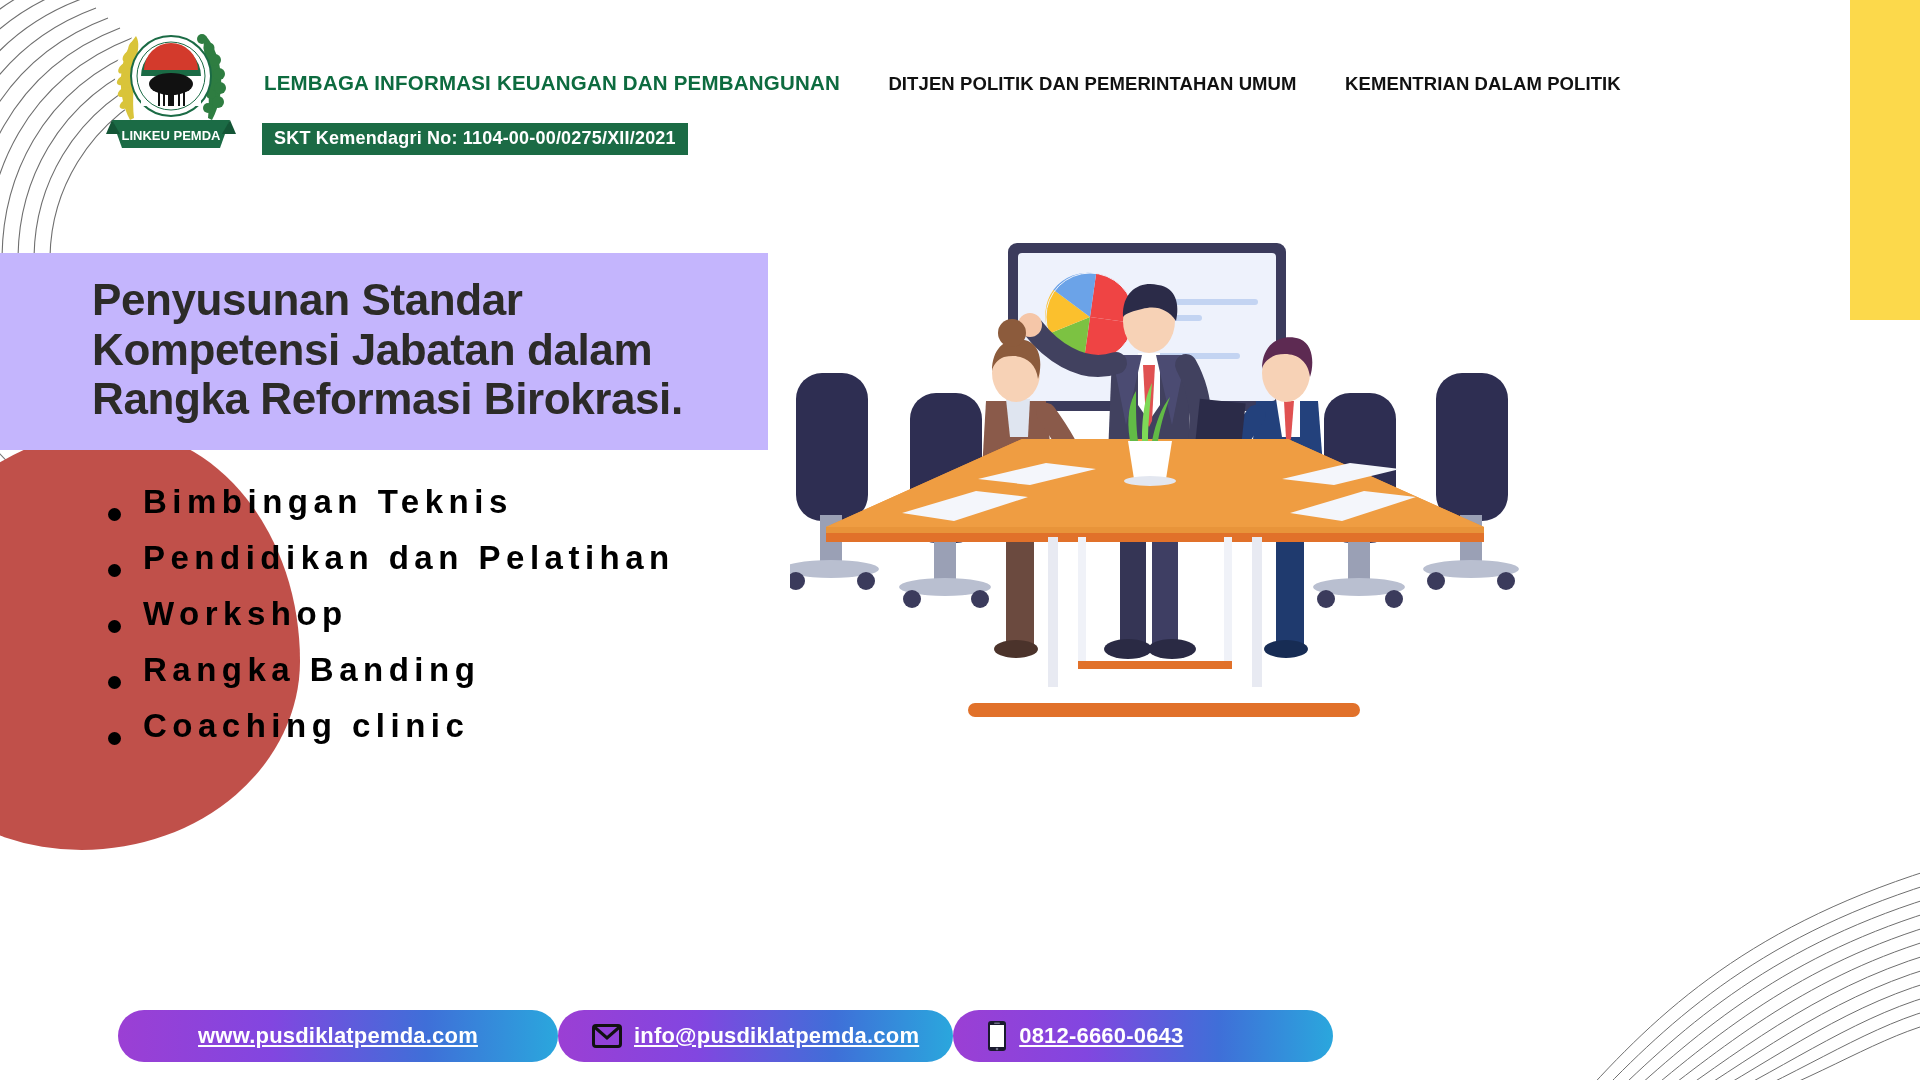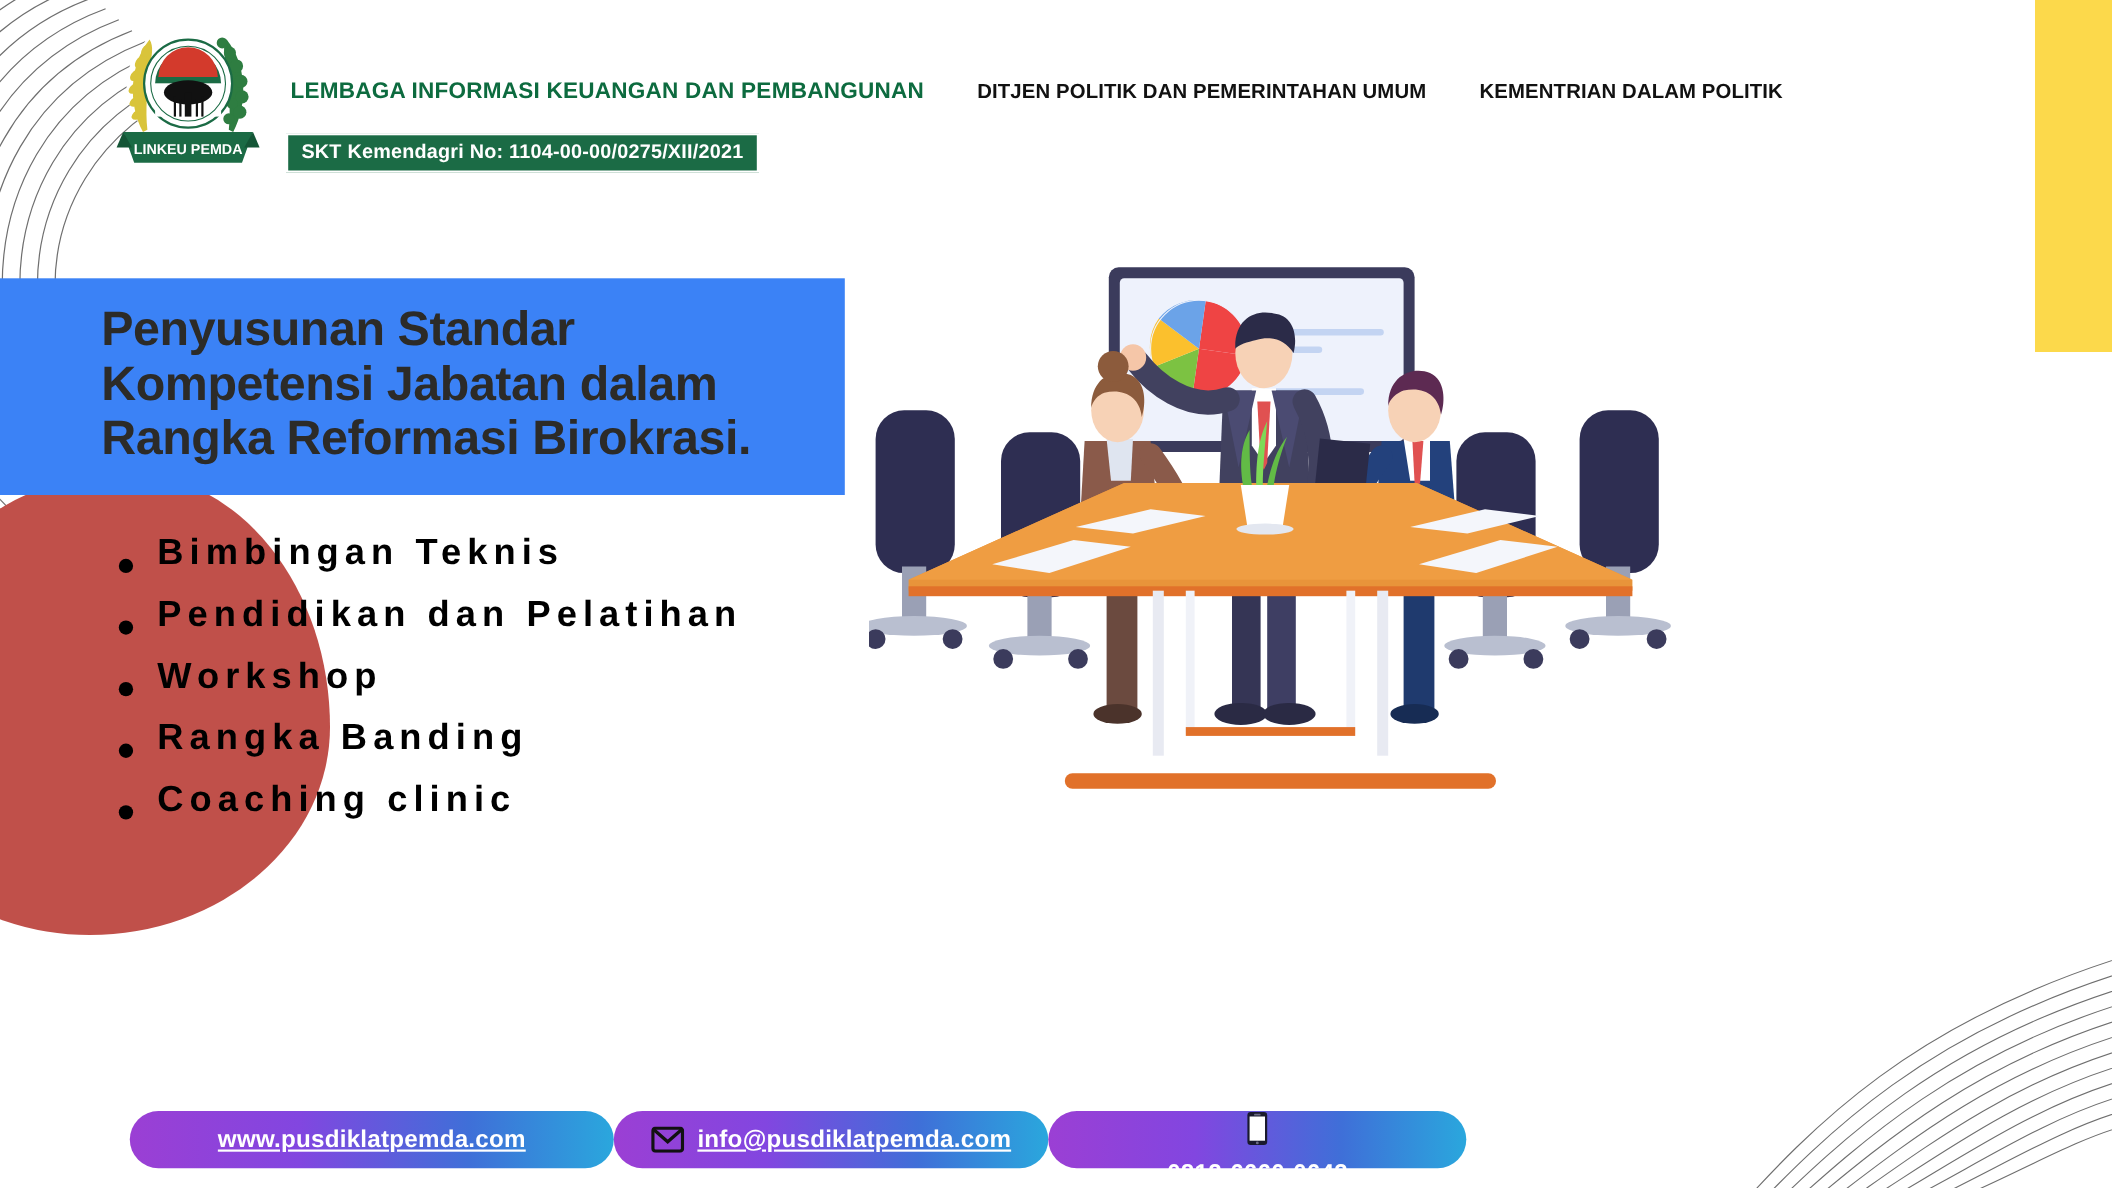--- a/index.html
+++ b/index.html
@@ -68,21 +68,21 @@
     color:#ffffff;
     font-size:18px; font-weight:bold; letter-spacing:.2px;
     padding:5px 12px 6px 12px;
     border:2px solid #ffffff;
   }
 
   
   .title-block {
     position:absolute; left:0; top:253px;
     width:768px;
-    background:#3b82f6;
+    background:#c4b5fd;
     padding:22px 30px 26px 92px;
     z-index:5;
   }
   .title-block h1 {
     font-size:44px;
     line-height:1.13;
     font-weight:bold;
     color:#2c2b28;
     letter-spacing:-.4px;
   }
@@ -128,21 +128,21 @@
     padding:0 34px;
     color:#ffffff;
     font-size:22px;
     font-weight:bold;
     letter-spacing:.2px;
     background:linear-gradient(90deg,#9b3fd4 0%,#8246e0 35%,#3f6fd8 70%,#2aa7dd 100%);
     white-space:nowrap;
   }
   .pill-web { min-width:440px; justify-content:center; }
   .pill-mail { min-width:378px; }
-  .pill-phone { min-width:380px;flex-direction:column; }
+  .pill-phone { min-width:380px; }
   .pill .ico { display:flex; align-items:center; justify-content:center; flex:0 0 auto; }
 </style>
 </head>
 <body>
 
 <div class="poster">
 
   <div class="yellow-edge"></div>
 
   <svg class="deco deco-lines-tl" viewBox="0 0 340 300">

